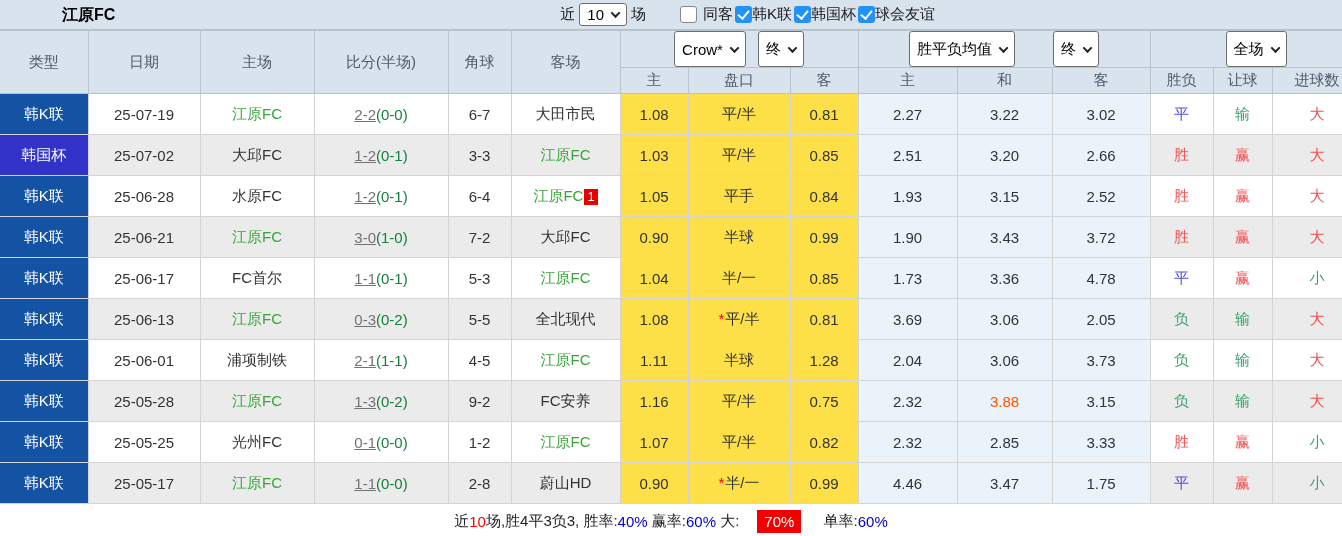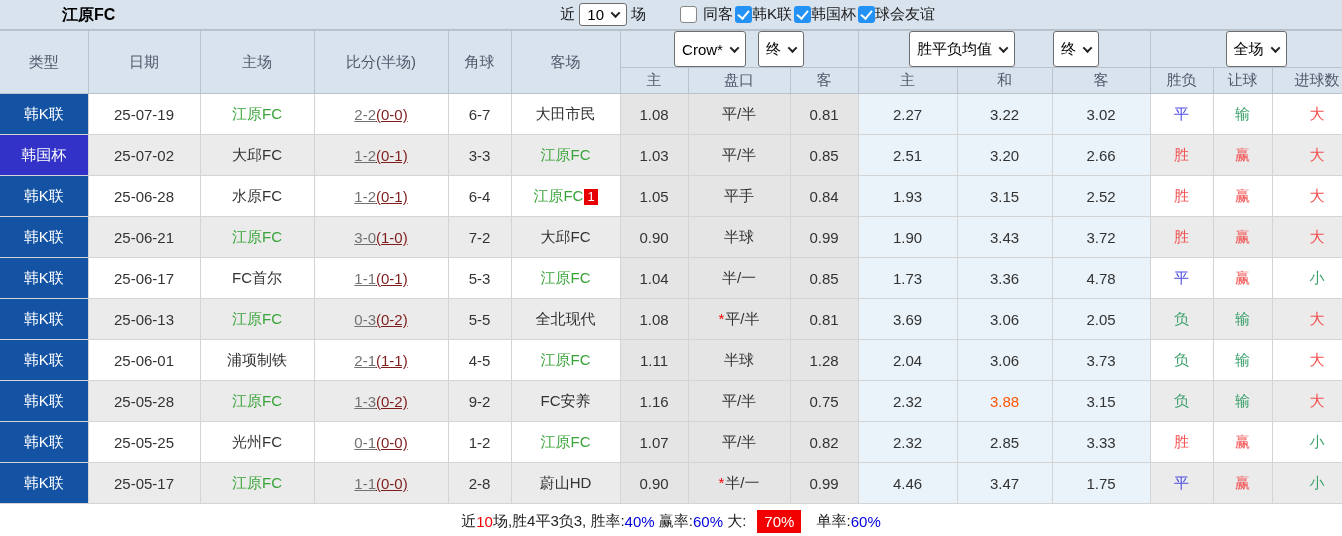--- a/index.html
+++ b/index.html
@@ -34,46 +34,46 @@
   thead tr.r2 th { height:26px; }
   th.first, td.first { border-left:none;margin-top:23px; }
   .hgroup { display:flex; align-items:center; justify-content:center; }
   .hgroup .sel { height:36px; font-weight:normal; }
   .g1 { gap:12px; } .g2 { gap:38px; }
 
   td { border:1px solid #d4d4d4; height:41px; text-align:center; vertical-align:middle;
        font-size:15px; color:#333; }
   tr.odd td { background:#fff; }
   tr.even td { background:#ebebeb; }
-  tr.odd td.odds, tr.even td.odds { background:#e5e5e5; }
+  tr.odd td.odds, tr.even td.odds { background:#fde047; }
   tr.odd td.avg,  tr.even td.avg  { background:#eaf3fa; }
 
   td.type { color:#fff; }
   td.type.league { background:#1453a3; }
   td.type.cup    { background:#3232c8; }
 
   .team-green { color:#39a439; }
   .team { color:#333; }
   .score-ft { color:#737373;text-decoration:underline; }
-  .score-ht { color:#7f1d1d;text-decoration:underline; }
+  .score-ht { color:#15803d; }
   .red-card { background:#e60000; color:#fff; font-size:13px; line-height:16px;
               padding:0 3px; margin-left:1px; display:inline-block; }
   .star { color:#f20000; margin-right:1px; }
   .num-red span { color:#ff5500; }
   .c-red   { color:#f34f4f; }
   .c-blue  { color:#4d4de0; }
   .c-green { color:#3aa06a; }
 
   
   .summary { height:34px; display:flex; align-items:center; justify-content:center;
              font-size:15px; white-space:pre; background:#fff; }
   .s-dark { color:#222; }
   .s-red  { color:#f20000; }
   .s-blue { color:#0000dd; }
-  .s-red-badge { background:#f20000; color:#fff; padding:3px 7px; margin:0 11px; }
+  .s-red-badge { background:#f20000; color:#fff; padding:3px 7px; margin:0 18px; }
 </style>
 </head>
 <body>
 
 <div class="topbar">
   <div class="title">江原FC</div>
   <div class="filters">
     <span class="lbl">近</span>
     <span class="sel">
         <span>10</span>

